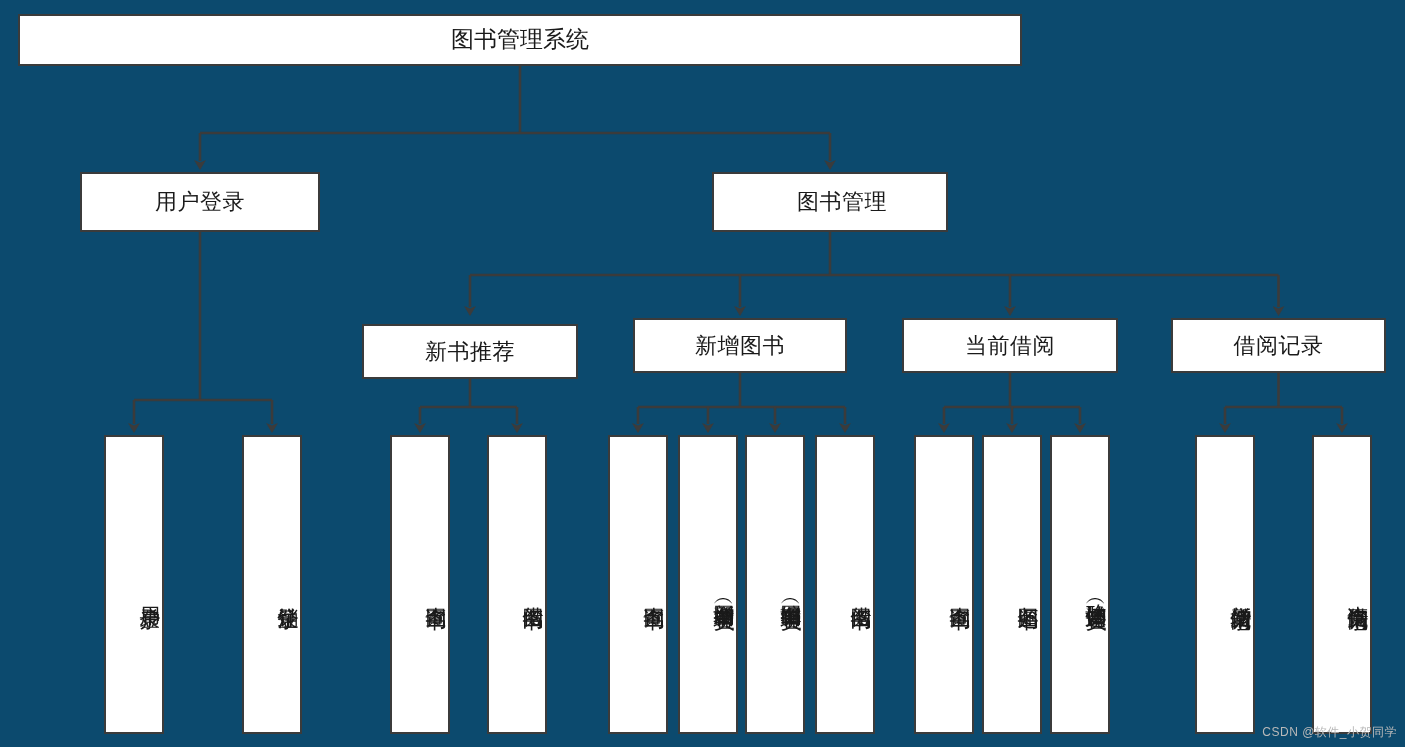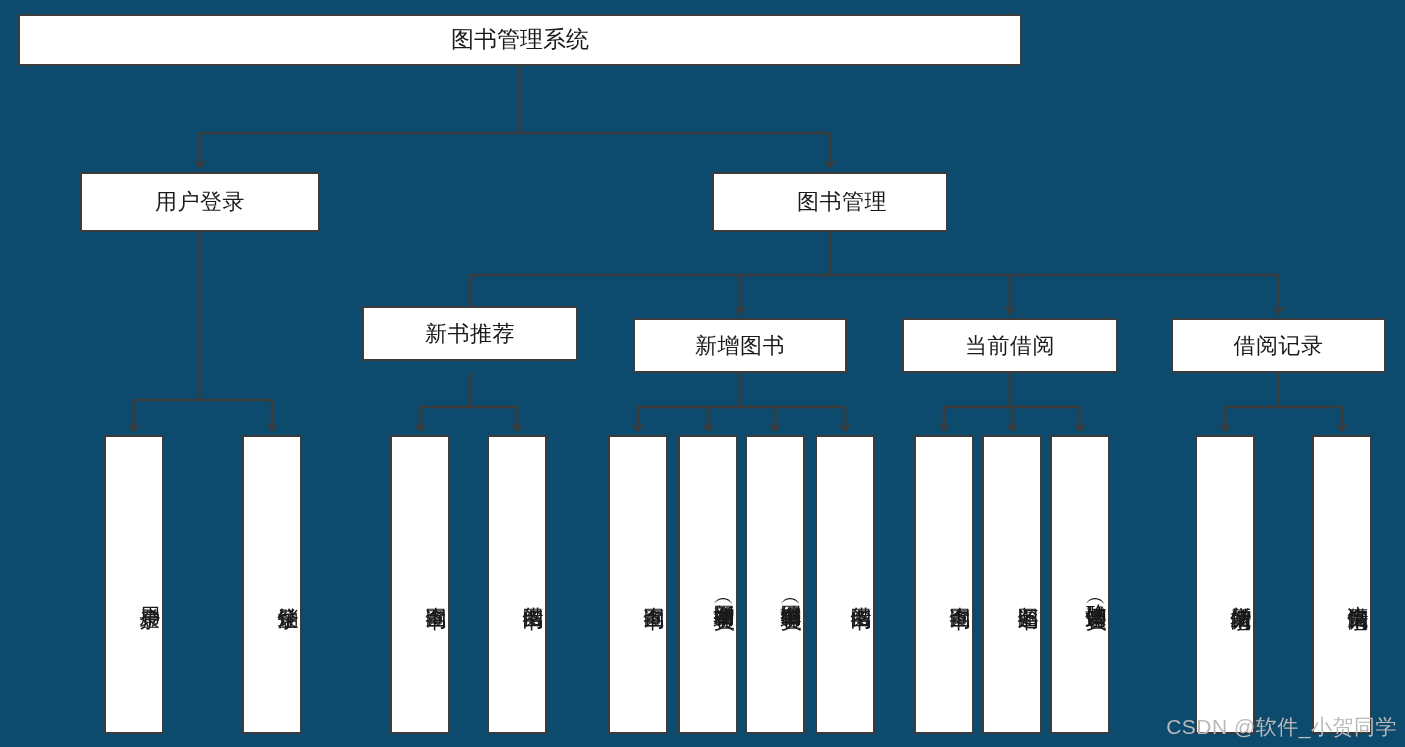--- a/index.html
+++ b/index.html
@@ -55,21 +55,21 @@
   }
   .node.leaf span {
     writing-mode: vertical-rl;
     text-orientation: upright;
     display: block;
   }
   .watermark {
     position: absolute;
     right: 8px;
     bottom: 6px;
-    font-size: 21px;
+    font-size: 12px;
     color: #b9b9b9;
     white-space: nowrap;
     letter-spacing: 0.5px;
   }
 </style>
 </head>
 <body>
 
 <div id="canvas">
 
@@ -120,21 +120,21 @@
       <span>图书管理系统</span>
     </div>
 
   <div class="node h" style="left: 80px; top: 172px; width: 240px; height: 60px;">
       <span>用户登录</span>
     </div>
   <div class="node h" style="left: 712px; top: 172px; width: 236px; height: 60px; padding-left: 24px;">
       <span>图书管理</span>
     </div>
 
-  <div class="node h" style="left: 362px; top: 306px; width: 216px; height: 55px;">
+  <div class="node h" style="left: 362px; top: 324px; width: 216px; height: 55px;">
       <span>新书推荐</span>
     </div>
   <div class="node h" style="left: 633px; top: 318px; width: 214px; height: 55px;">
       <span>新增图书</span>
     </div>
   <div class="node h" style="left: 902px; top: 318px; width: 216px; height: 55px;">
       <span>当前借阅</span>
     </div>
   <div class="node h" style="left: 1171px; top: 318px; width: 215px; height: 55px;">
       <span>借阅记录</span>

